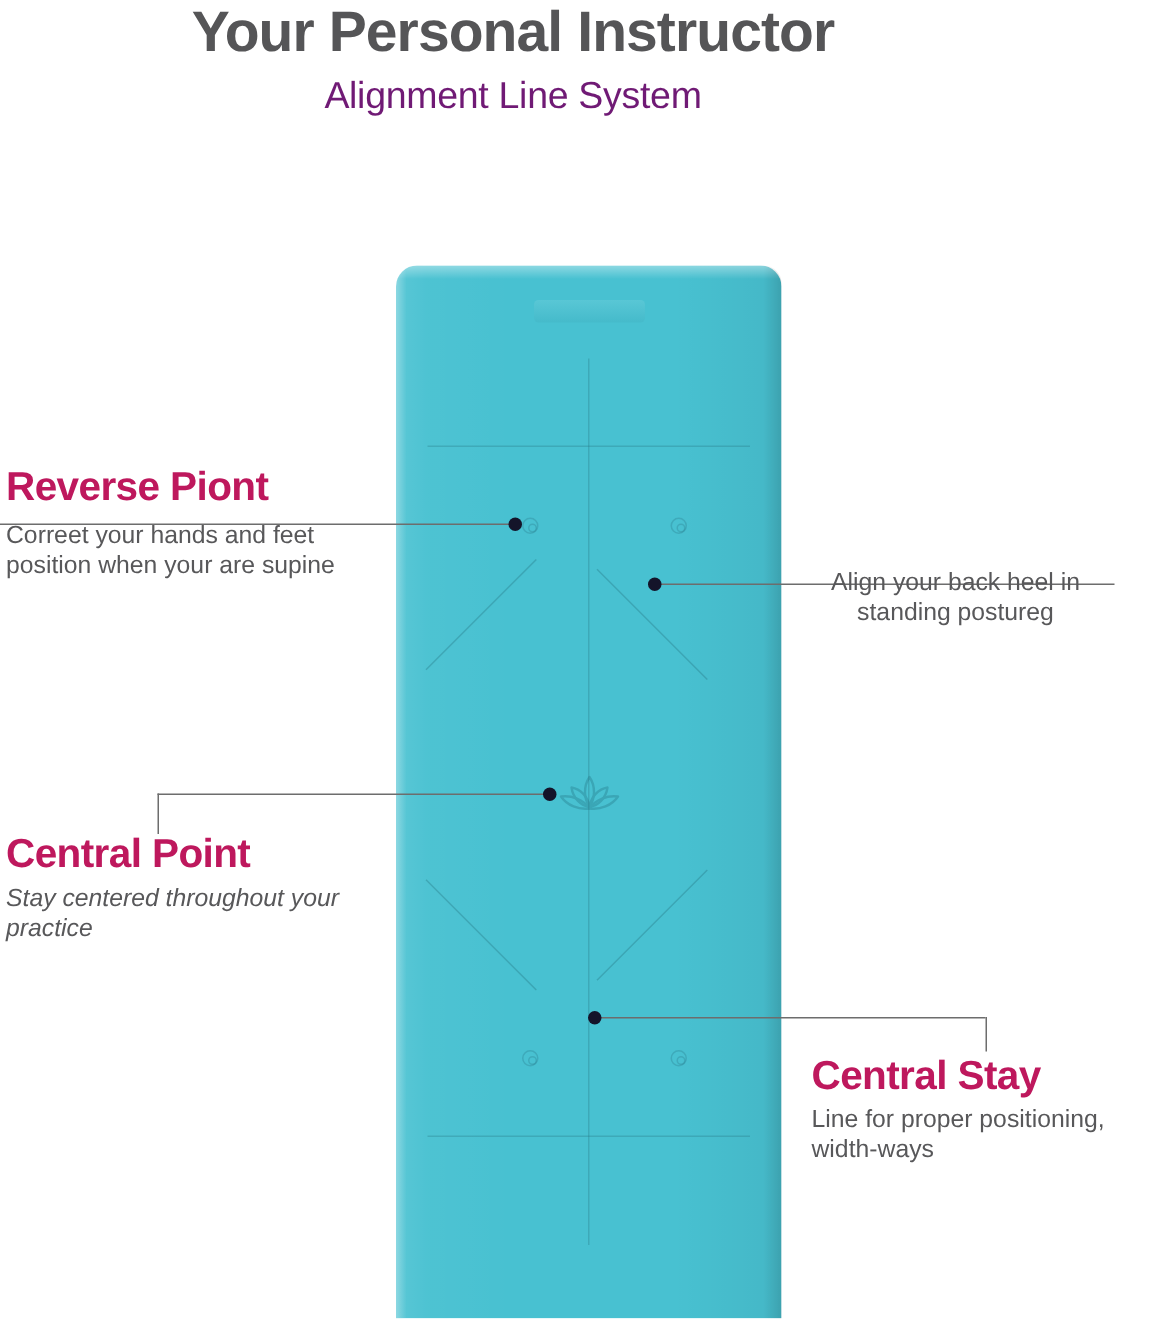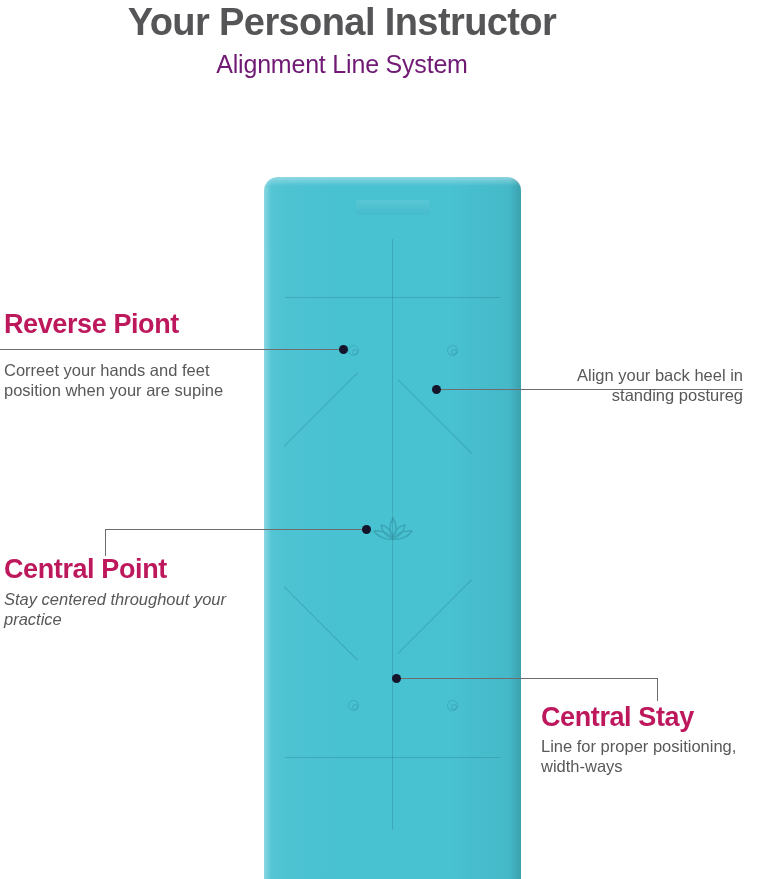--- a/index.html
+++ b/index.html
@@ -167,27 +167,27 @@
     line-height: 1.22;
     margin: 0;
   }
   .deg {
     font-size: 15px;
     vertical-align: super;
     line-height: 0;
   }
 
   #callout-reverse  { position: absolute; left: 4px;  top: 310px; text-align: left; }
-  #callout-reverse .callout-body { margin-top: 22px; }
+  #callout-reverse .callout-body { margin-top: 9px; }
 
   #callout-central-point { position: absolute; left: 4px; top: 555px; text-align: left; }
   #callout-central-point .callout-body { margin-top: 6px; }
 
   #callout-45 { position: absolute; right: 41px; top: 365px; text-align: right; }
-  #callout-45 .callout-body { text-align: right; }
+  #callout-45 .callout-body { margin-top: 13px; text-align: center; }
 
   #callout-central-line { position: absolute; left: 541px; top: 703px; text-align: left; }
   #callout-central-line .callout-body { margin-top: 5px; }
 </style>
 </head>
 <body>
 
 <div id="header">
   <h1 id="main-title">Your Personal Instructor</h1>
   <h2 id="subtitle">Alignment Line System</h2>

